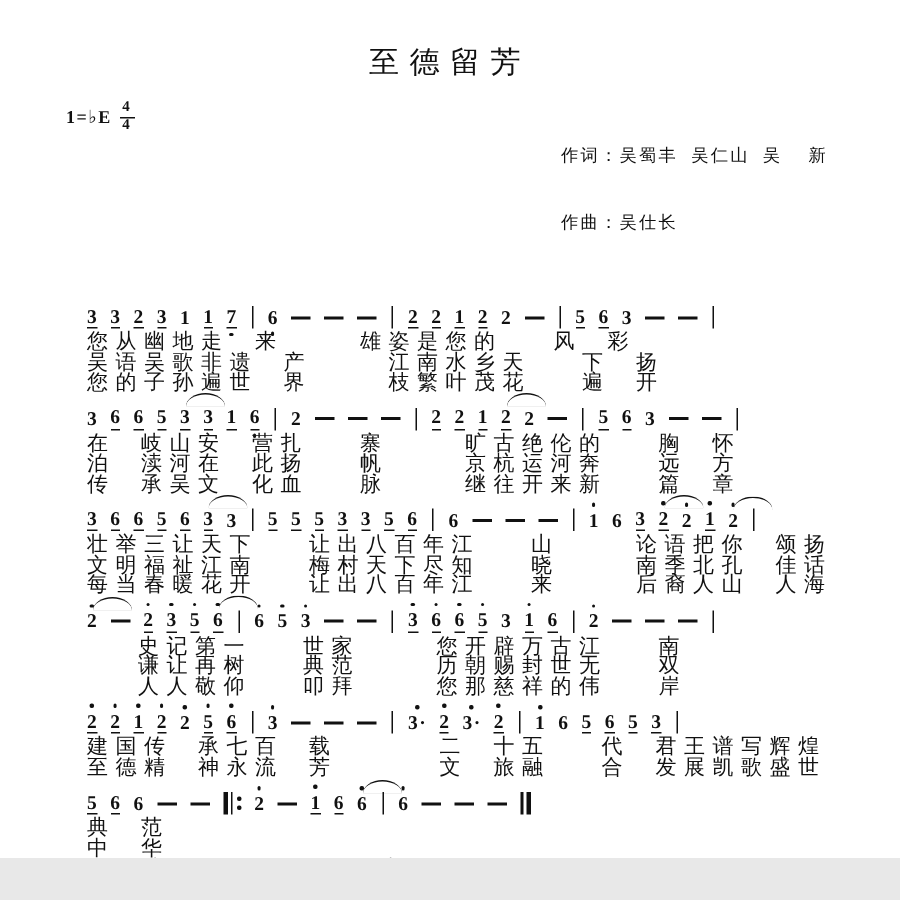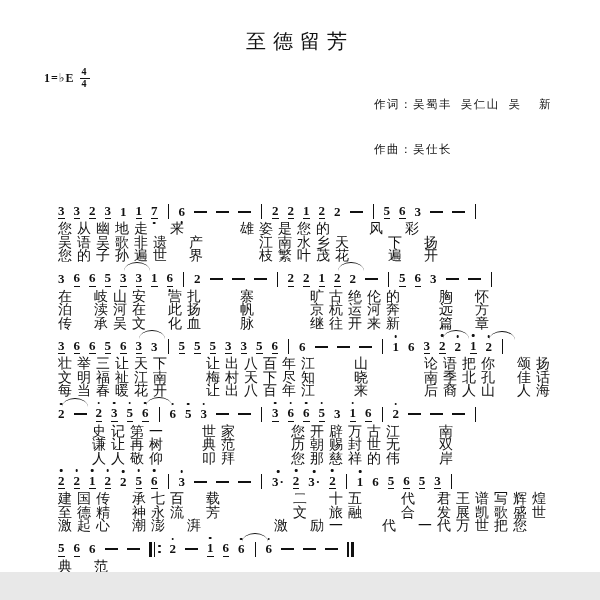--- a/index.html
+++ b/index.html
@@ -226,21 +226,20 @@
           <span class="note"><span class="d">1</span><span class="dot-a"></span></span>
           <span class="note"><span class="d">6</span></span>
           <span class="note u"><span class="d">5</span></span>
           <span class="note u"><span class="d">6</span></span>
           <span class="note u"><span class="d">5</span></span>
           <span class="note u"><span class="d">3</span></span>
           <span class="bar"></span>
         </div>
         <div class="lyric">建国传  承七百  载        二  十五    代  君王谱写辉煌</div>
         <div class="lyric">至德精  神永流  芳        文  旅融    合  发展凯歌盛世</div>
-        <div class="lyric">激起心  潮澎  湃        激  励一    代  一代万世把您</div>
       </div>
       <div class="system">
         <div class="notes">
           <span class="note u"><span class="d">5</span></span>
           <span class="note u"><span class="d">6</span></span>
           <span class="note"><span class="d">6</span></span>
           <span class="dash"></span>
           <span class="dash"></span>
           <span class="bar-rep">
             <span class="thick"></span>

